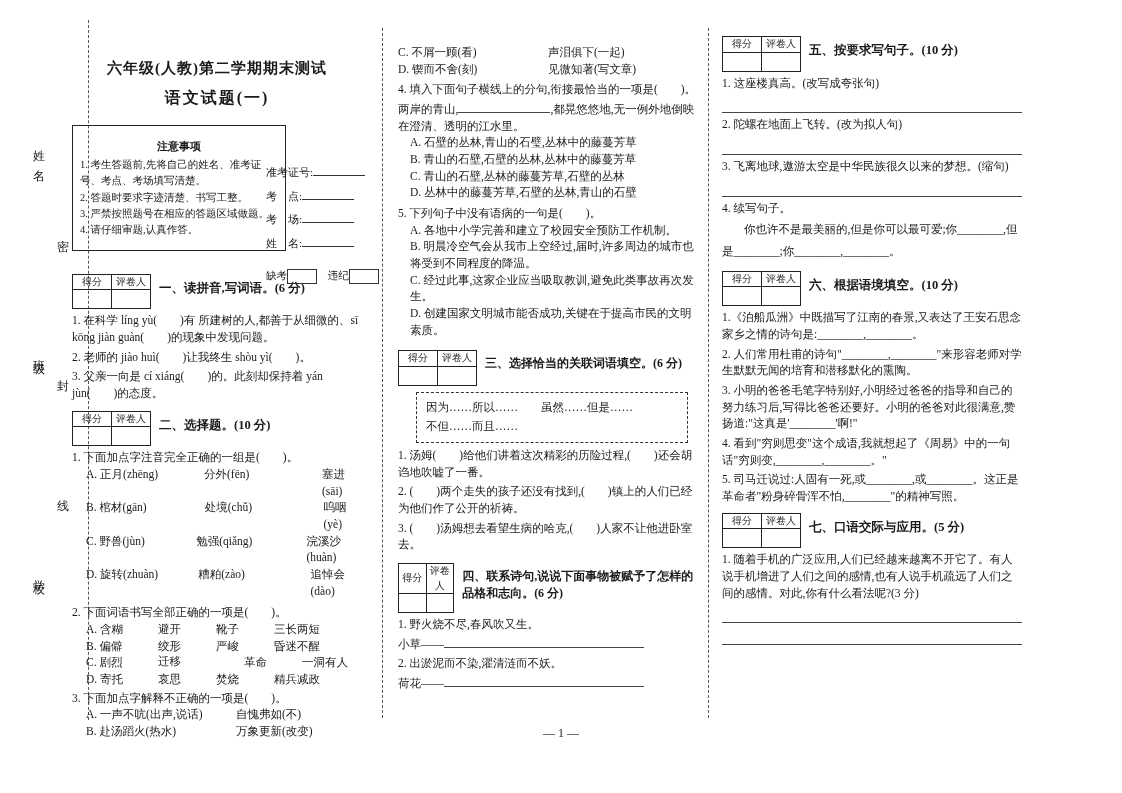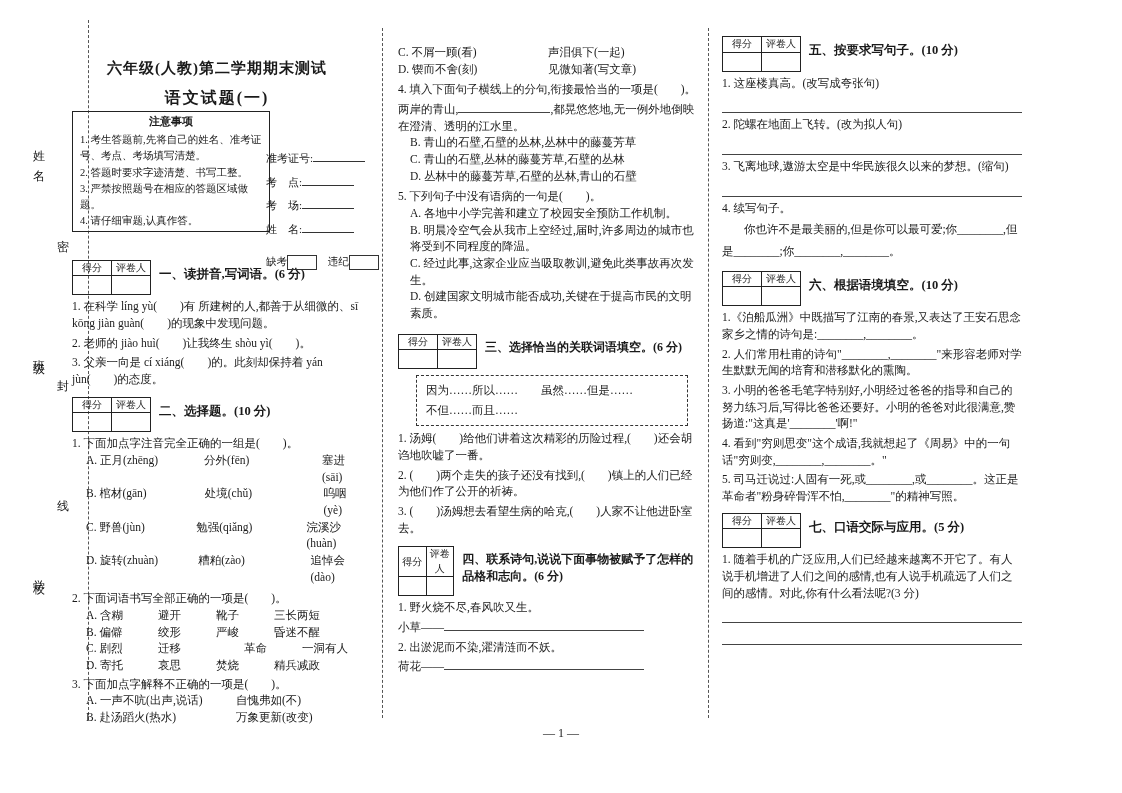--- a/index.html
+++ b/index.html
@@ -5,21 +5,21 @@
   html,body{margin:0;padding:0;background:#ffffff;}
   body{width:1122px;height:793px;font-family:"Liberation Serif",serif;color:#1a1a1a;position:relative;overflow:hidden;}
   .page{position:absolute;left:0;top:0;width:1122px;height:793px;}
   .col{position:absolute;top:28px;font-size:11.5px;line-height:1.45;}
   .colA{left:72px;width:290px;}
   .colB{left:398px;width:300px;}
   .colC{left:722px;width:300px;}
   .vline{position:absolute;border-left:1px dashed #555;}
   .title1{text-align:center;font-size:15px;font-weight:bold;letter-spacing:1px;margin-top:30px;}
   .title2{text-align:center;font-size:16px;font-weight:bold;letter-spacing:2px;margin-top:6px;}
-  .notice{border:1px solid #222;width:198px;margin-top:2px;padding:1px 7px;font-size:10.5px;line-height:1.55;box-sizing:border-box;}
+  .notice{border:1px solid #222;width:214px;margin-top:16px;padding:12px 7px;font-size:10.5px;line-height:1.55;box-sizing:border-box;}
   .notice .nt{text-align:center;font-weight:bold;font-size:11px;margin-bottom:2px;}
   .infoblock{position:absolute;right:0;top:36px;width:96px;font-size:11px;line-height:2.15;}
   .infoline{white-space:nowrap;}
   .u{display:inline-block;border-bottom:1px solid #333;min-width:52px;}
   .boxsm{display:inline-block;border:1px solid #333;width:28px;height:13px;vertical-align:middle;}
   .scorebox{display:inline-block;border-collapse:collapse;border-radius:9px;}
   .scorebox table{border-collapse:collapse;}
   .scorebox td{border:1px solid #222;width:38px;height:14px;font-size:10px;text-align:center;padding:0;}
   .scorebox td.v{height:18px;}
   .secthead{display:flex;align-items:flex-start;gap:8px;margin-top:9px;margin-bottom:3px;}
@@ -144,21 +144,21 @@
         <span>三长两短</span>
       </div>
     <div class="opt">
         <span style="width:72px;display:inline-block;">B. 偏僻</span>
         <span style="width:58px;display:inline-block;">绞形</span>
         <span style="width:58px;display:inline-block;">严峻</span>
         <span>昏迷不醒</span>
       </div>
     <div class="opt">
         <span style="width:72px;display:inline-block;">C. 剧烈</span>
-        <span style="width:58px;display:inline-block;">迁移</span>
+        <span style="width:58px;display:inline-block;font-family:Liberation Mono, monospace;">迁移</span>
         <span style="width:58px;display:inline-block;margin-left:28px;">革命</span>
         <span>一洞有人</span>
       </div>
     <div class="opt">
         <span style="width:72px;display:inline-block;">D. 寄托</span>
         <span style="width:58px;display:inline-block;">哀思</span>
         <span style="width:58px;display:inline-block;">焚烧</span>
         <span>精兵减政</span>
       </div>
 
@@ -180,20 +180,21 @@
       </div>
     <div class="opt" style="margin-left:0;">
         <span style="width:150px;display:inline-block;">D. 锲而不舍(刻)</span>
         <span>见微知著(写文章)</span>
       </div>
 
     <div class="q" style="margin-top:4px;">4. 填入下面句子横线上的分句,衔接最恰当的一项是(　　)。</div>
     <div class="q">
       <span>两岸的青山,</span><span class="blankline" style="width:92px;"></span><span>,都晃悠悠地,无一例外地倒映在澄清、透明的江水里。</span>
     </div>
+    <div class="opt" style="margin-left:12px;">A. 石壁的丛林,青山的石璧,丛林中的藤蔓芳草</div>
     <div class="opt" style="margin-left:12px;">B. 青山的石壁,石壁的丛林,丛林中的藤蔓芳草</div>
     <div class="opt" style="margin-left:12px;">C. 青山的石壁,丛林的藤蔓芳草,石壁的丛林</div>
     <div class="opt" style="margin-left:12px;">D. 丛林中的藤蔓芳草,石壁的丛林,青山的石壁</div>
 
     <div class="q" style="margin-top:4px;">5. 下列句子中没有语病的一句是(　　)。</div>
     <div class="opt" style="margin-left:12px;display:block;">A. 各地中小学完善和建立了校园安全预防工作机制。</div>
     <div class="opt" style="margin-left:12px;display:block;">B. 明晨冷空气会从我市上空经过,届时,许多周边的城市也将受到不同程度的降温。</div>
     <div class="opt" style="margin-left:12px;display:block;">C. 经过此事,这家企业应当吸取教训,避免此类事故再次发生。</div>
     <div class="opt" style="margin-left:12px;display:block;">D. 创建国家文明城市能否成功,关键在于提高市民的文明素质。</div>
 

